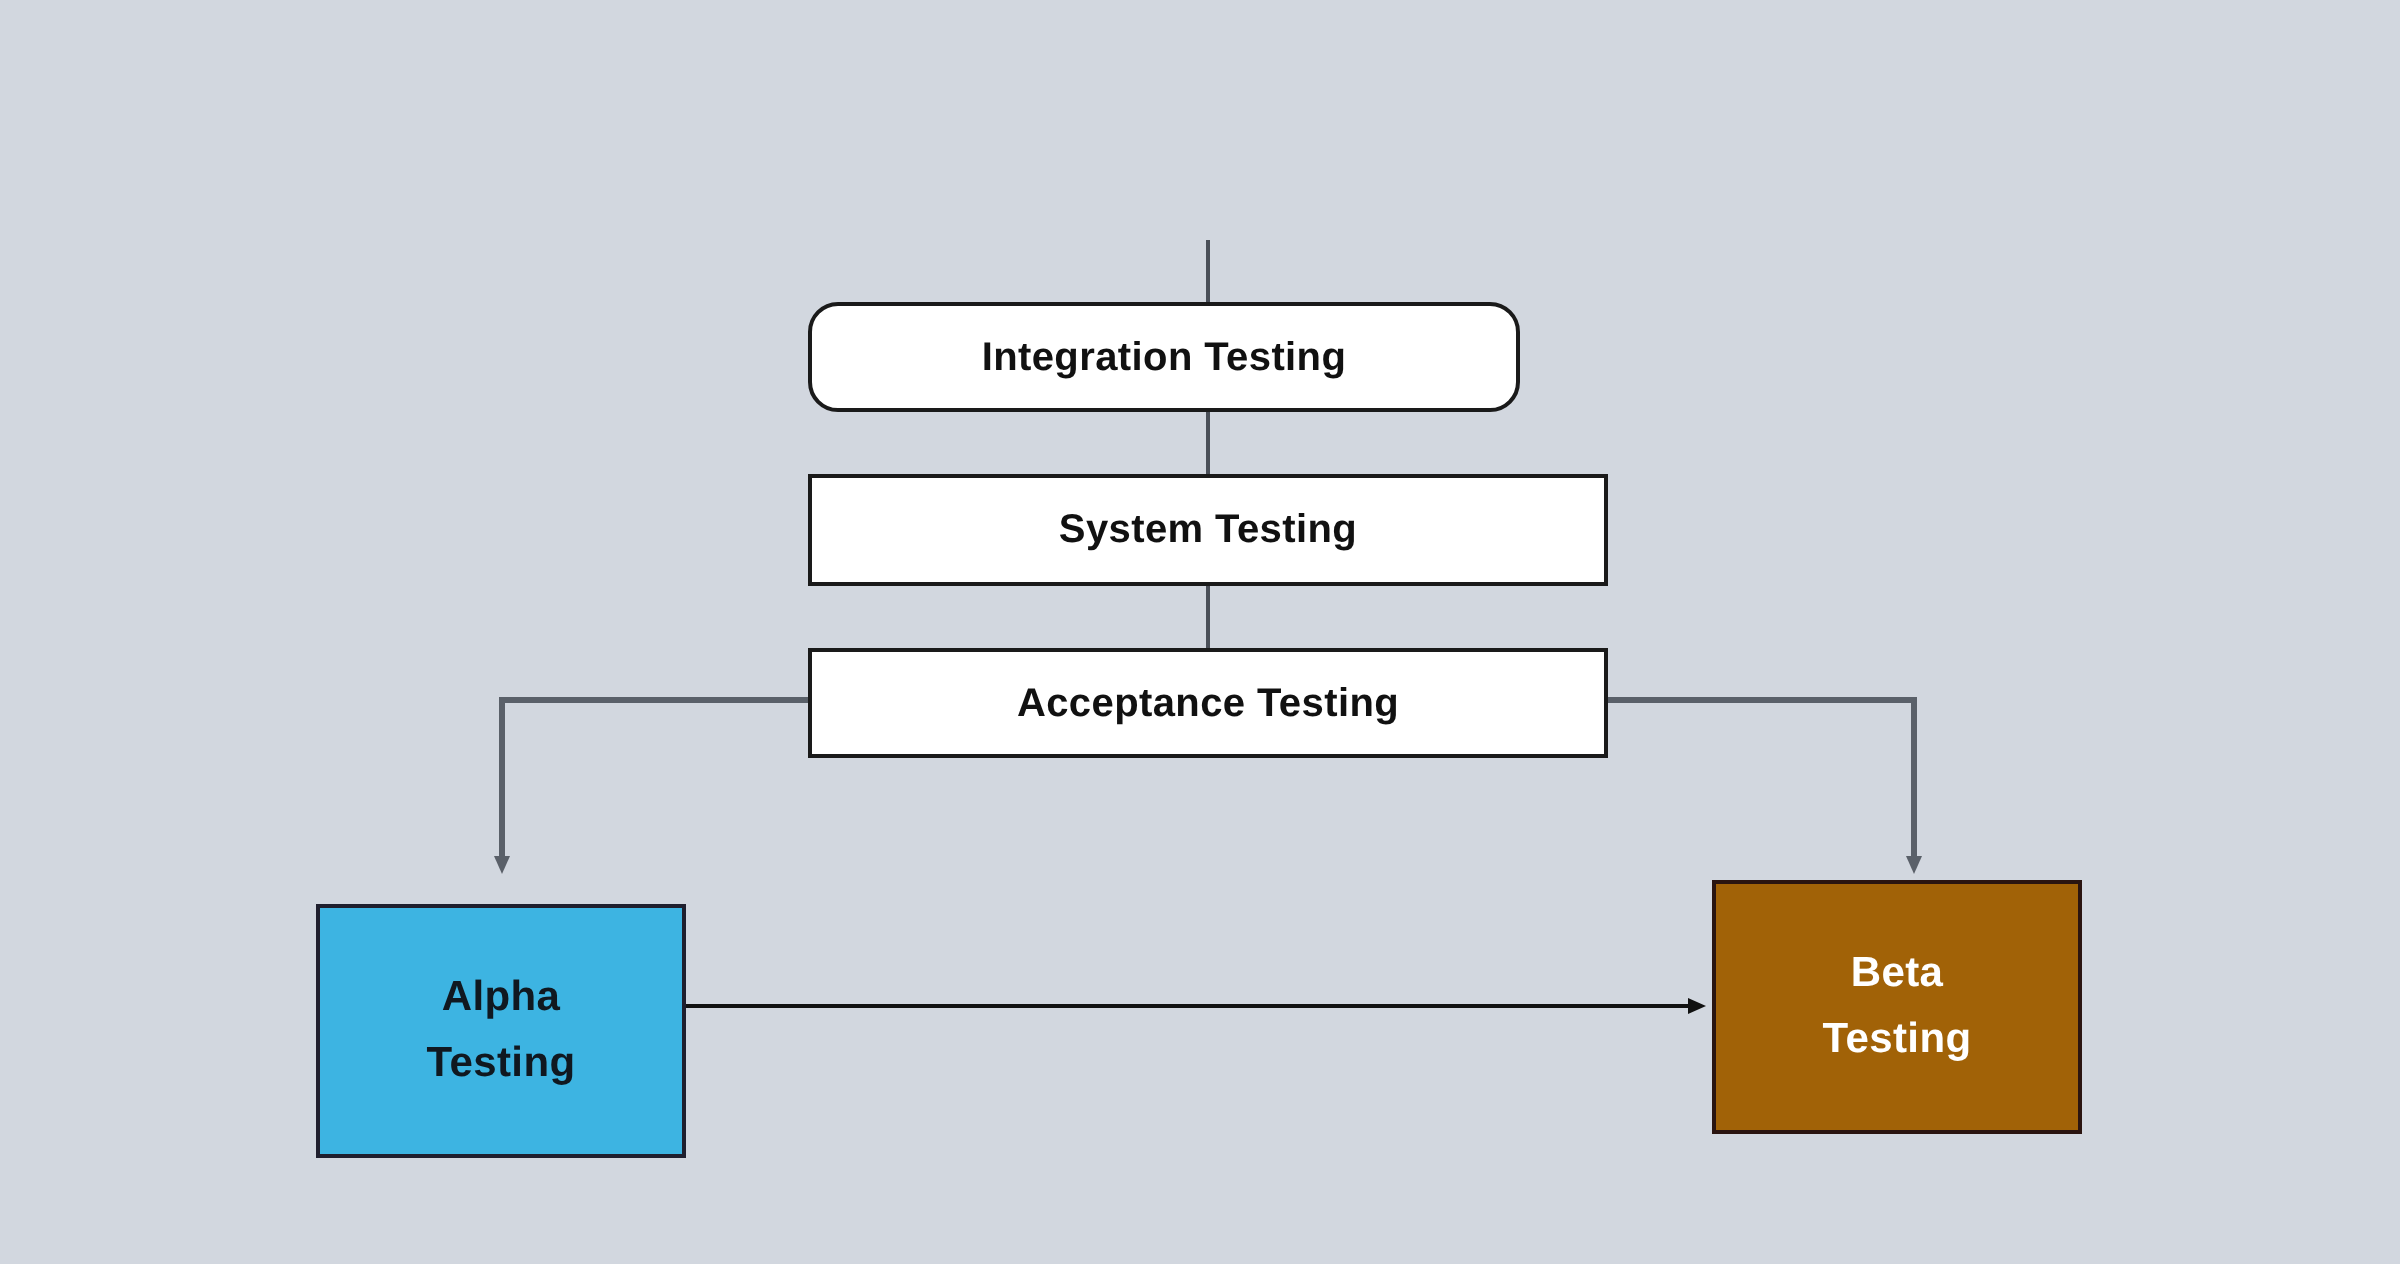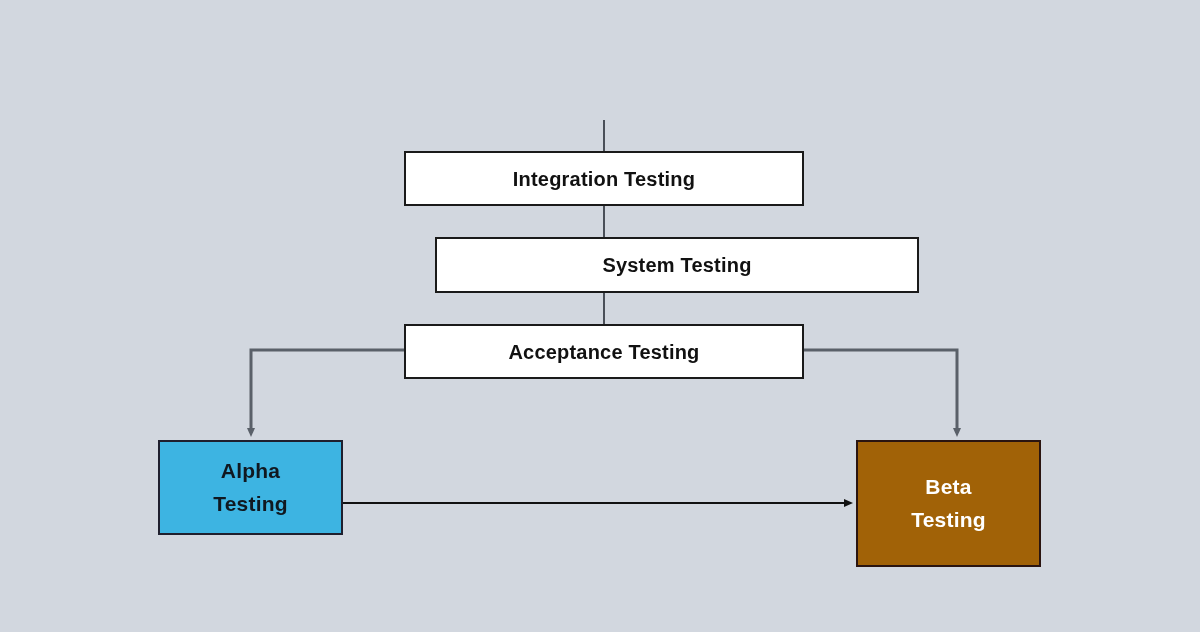--- a/index.html
+++ b/index.html
@@ -51,24 +51,24 @@
     line-height: 1.55;
   }
   .node.beta {
     background: #a16207;
     border: 2px solid #2a1410;
     font-size: 21px;
     color: #ffffff;
     line-height: 1.55;
   }
   .n-unit        { left: 404px; top: 65px;  width: 400px; height: 55px; }
-  .n-integration { left: 404px; top: 151px; width: 400px; height: 55px; }
-  .n-system      { left: 404px; top: 237px; width: 484px; height: 56px; margin-left: 31px; }
+  .n-integration { left: 404px; top: 151px; width: 356px; height: 55px; border-radius: 15px; }
+  .n-system      { left: 404px; top: 237px; width: 400px; height: 56px; }
   .n-acceptance  { left: 404px; top: 324px; width: 400px; height: 55px; }
-  .n-alpha       { left: 158px; top: 440px; width: 185px; height: 95px; }
+  .n-alpha       { left: 158px; top: 452px; width: 185px; height: 127px; }
   .n-beta        { left: 856px; top: 440px; width: 185px; height: 127px; }
   .label-stack {
     display: block;
     width: 100%;
   }
 </style>
 </head>
 <body>
 
 <div id="diagram">

